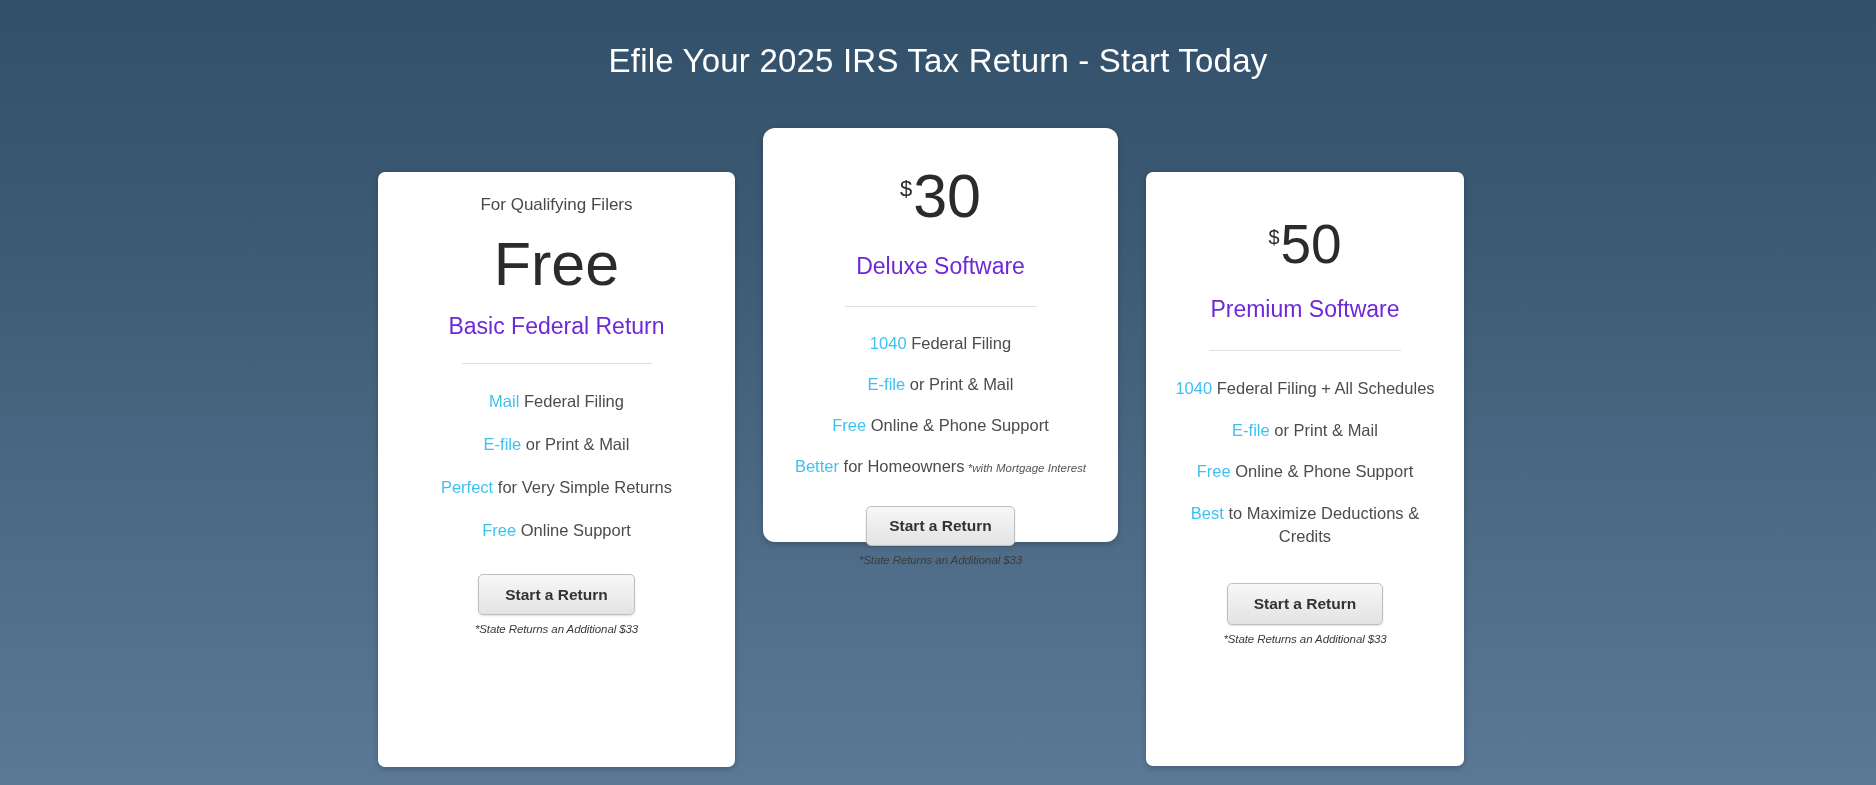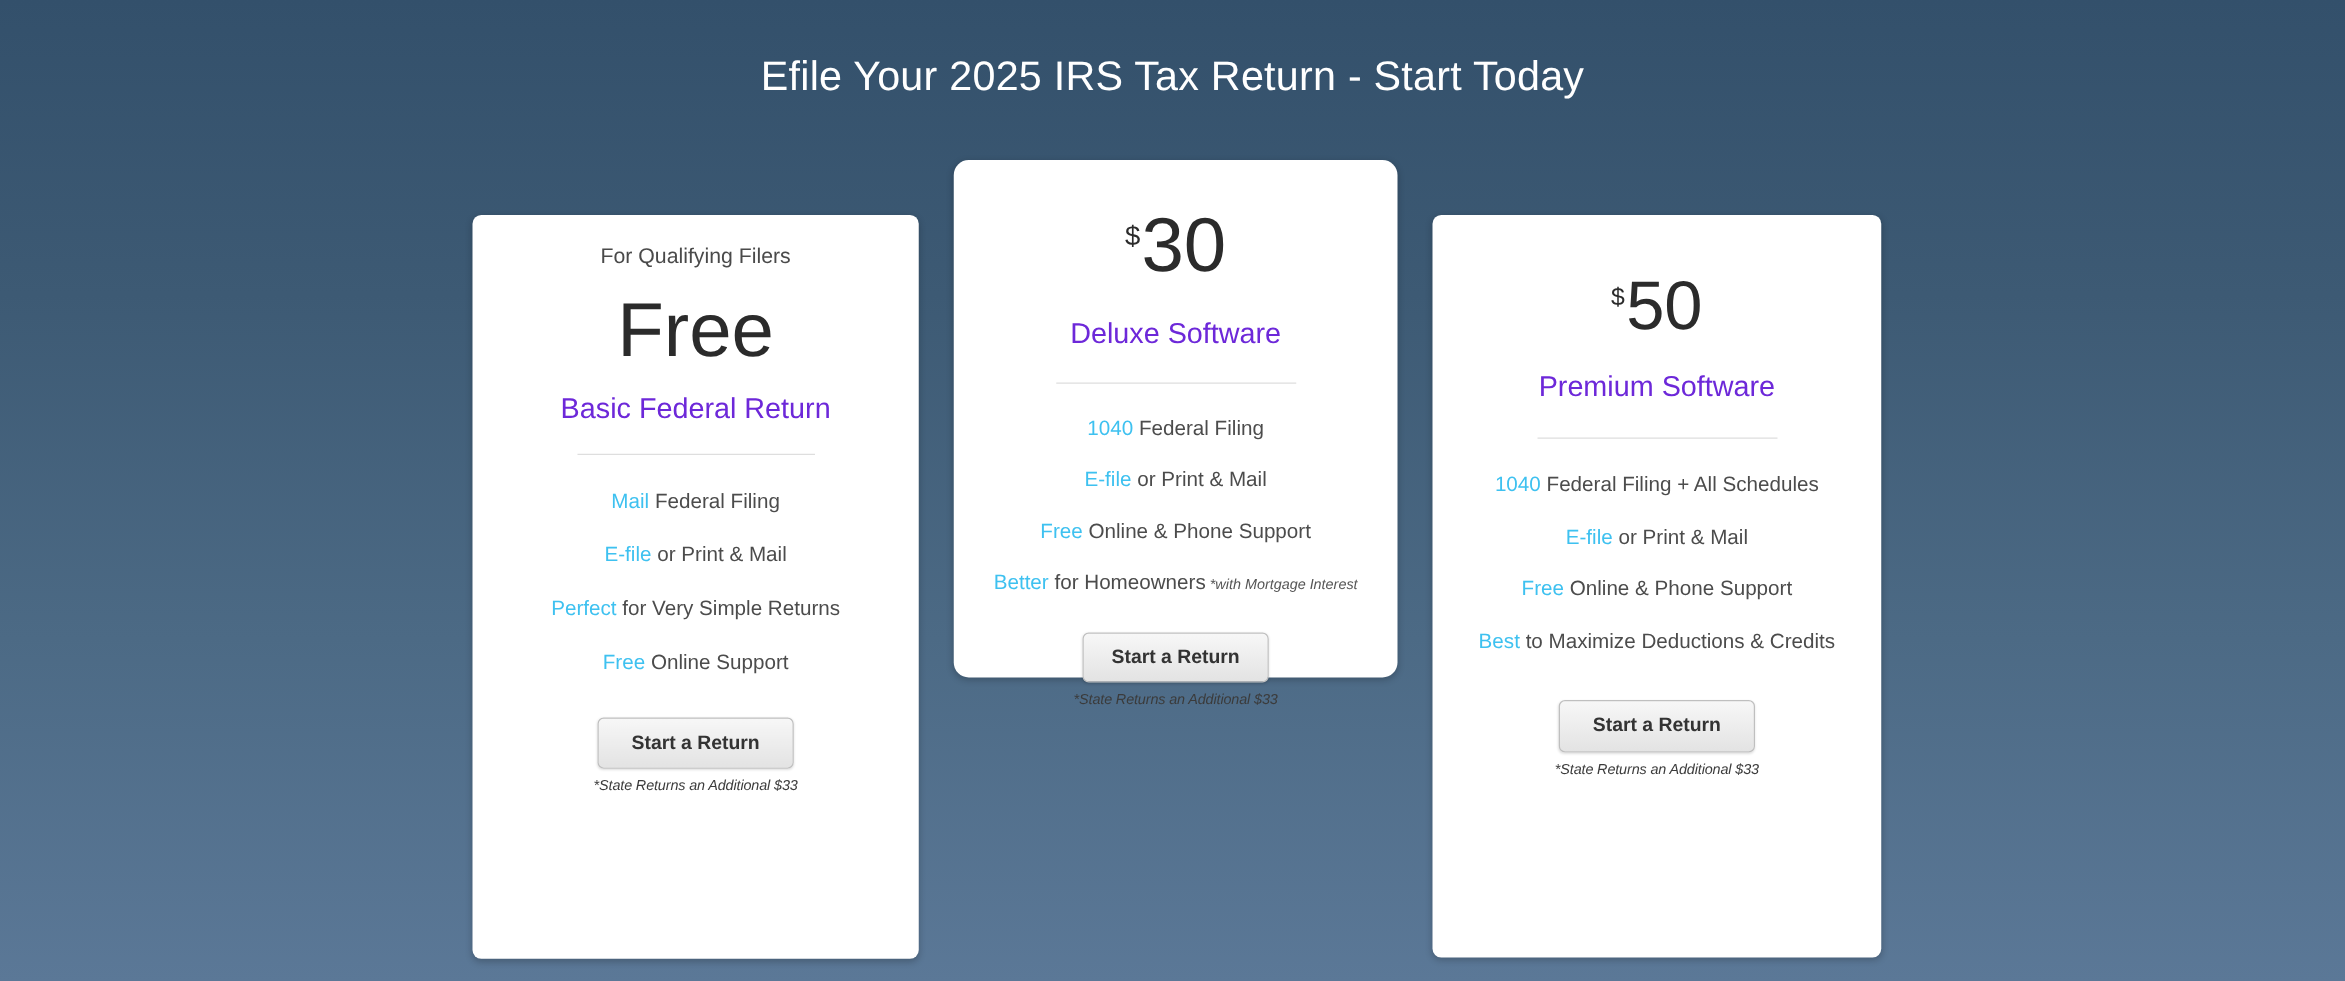--- a/index.html
+++ b/index.html
@@ -41,21 +41,21 @@
     background: #ffffff;
     border-radius: 7px;
     box-shadow: 0 2px 6px rgba(0,0,0,0.22);
     text-align: center;
     padding: 0 22px;
   }
 
   
   .card-free    { left: 378px;  top: 172px; width: 357px;  height: 595px; }
   .card-deluxe  { left: 763px;  top: 128px; width: 355px;  height: 414px; border-radius: 12px; }
-  .card-premium { left: 1146px; top: 172px; width: 359px;  height: 594px; }
+  .card-premium { left: 1146px; top: 172px; width: 318px;  height: 594px; }
 
   
   .eyebrow {
     font-size: 17px;
     color: #4a4a4a;
     margin-top: 22px;
     line-height: 1.3;
   }
 
   .price-line {

